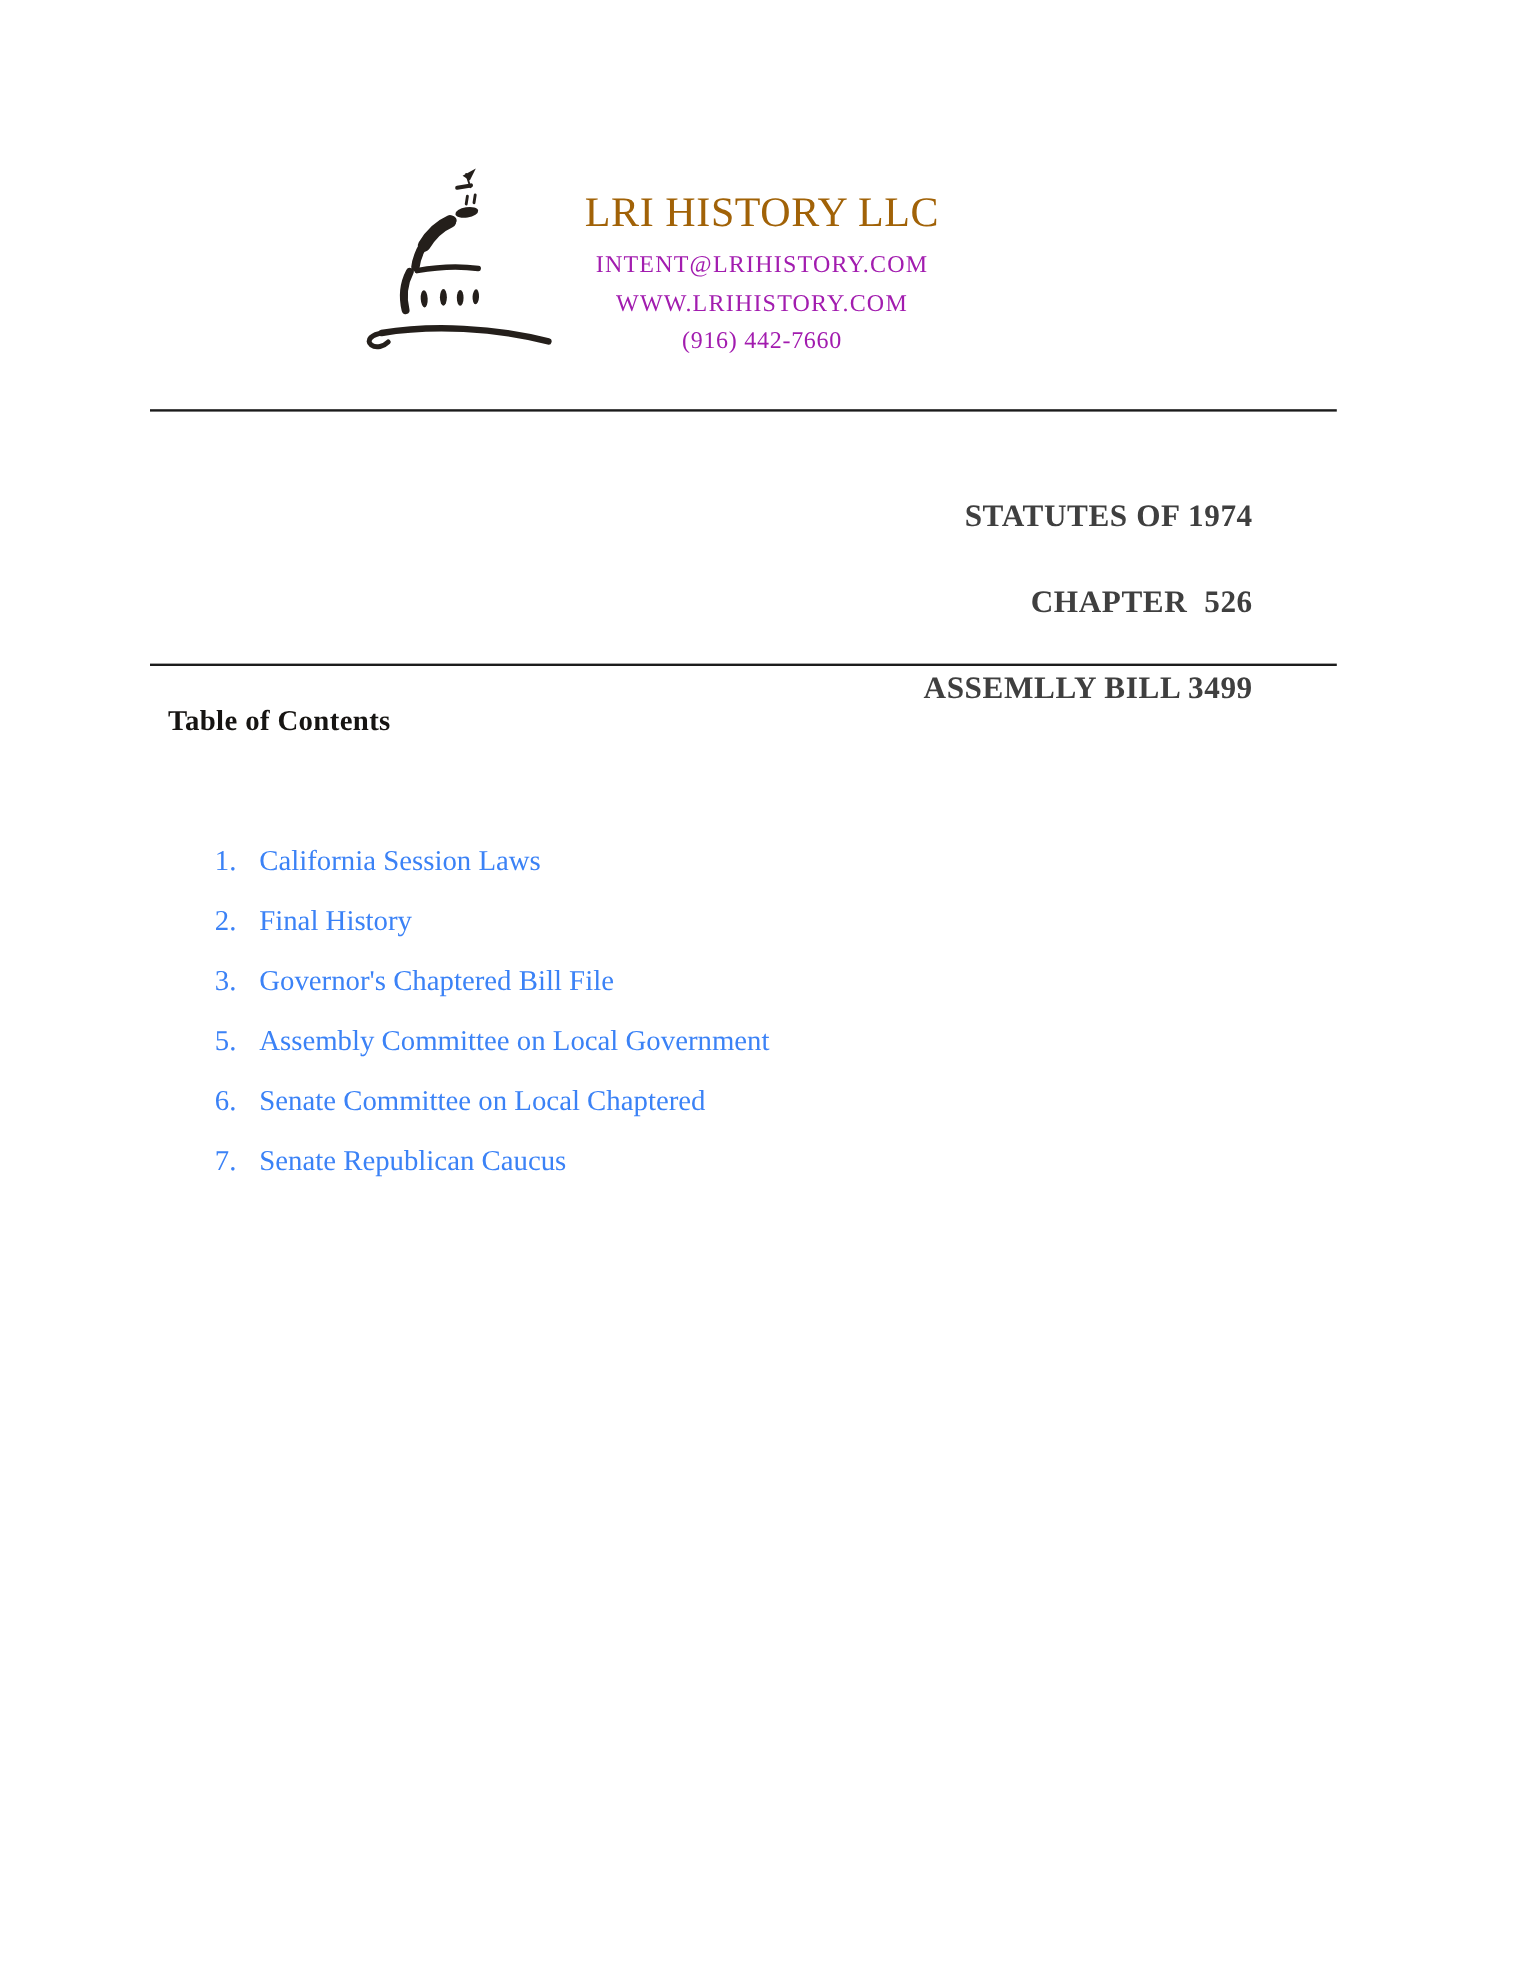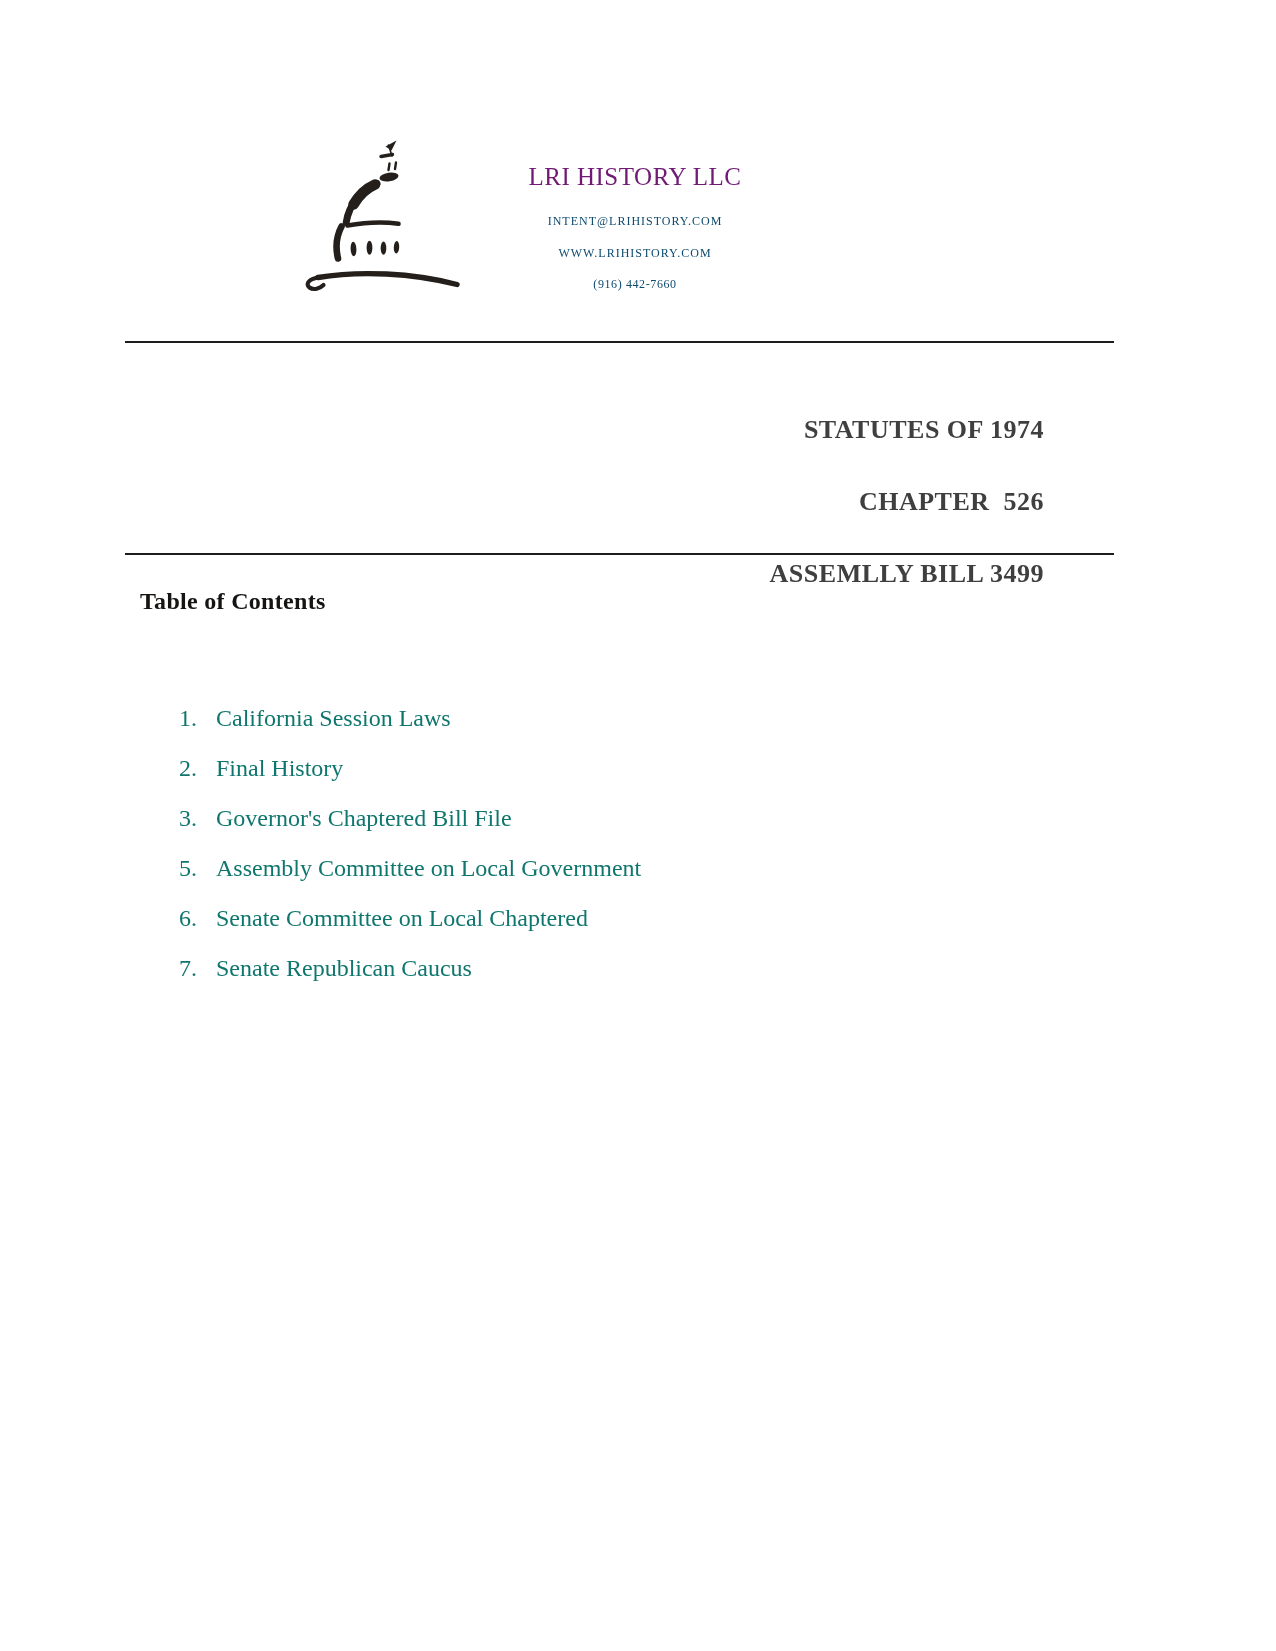--- a/index.html
+++ b/index.html
@@ -29,33 +29,33 @@
     left: 385px;
     top: 0;
     width: 500px;
     text-align: center;
     color: #38332e;
   }
   .company-name {
     position: absolute;
     left: 0; right: 0;
     top: 158px;
-    font-size: 25px;
+    font-size: 35px;
     line-height: 38px;
     letter-spacing: 0.5px;
-    color: #701a75;
+    color: #a16207;
     white-space: pre;
   }
   .contact-line {
     position: absolute;
     left: 0; right: 0;
-    font-size: 12px;
+    font-size: 20px;
     line-height: 24px;
     letter-spacing: 1px;
-    color: #0c4a6e;
+    color: #a21caf;
     white-space: pre;
   }
   .contact-email { top: 209px; }
   .contact-web   { top: 241px; }
   .contact-phone { top: 272px; letter-spacing: 0.6px; }
 
   
   .rule {
     position: absolute;
     left: 125px;
@@ -97,21 +97,21 @@
   .toc-list {
     position: absolute;
     left: 143px;
     top: 643px;
     width: 900px;
   }
   .toc-row {
     height: 50px;
     line-height: 50px;
     font-size: 24px;
-    color: #0f766e;
+    color: #3b82f6;
     white-space: pre;
   }
   .toc-num {
     display: inline-block;
     width: 37px;
   }
 </style>
 </head>
 <body>
 

